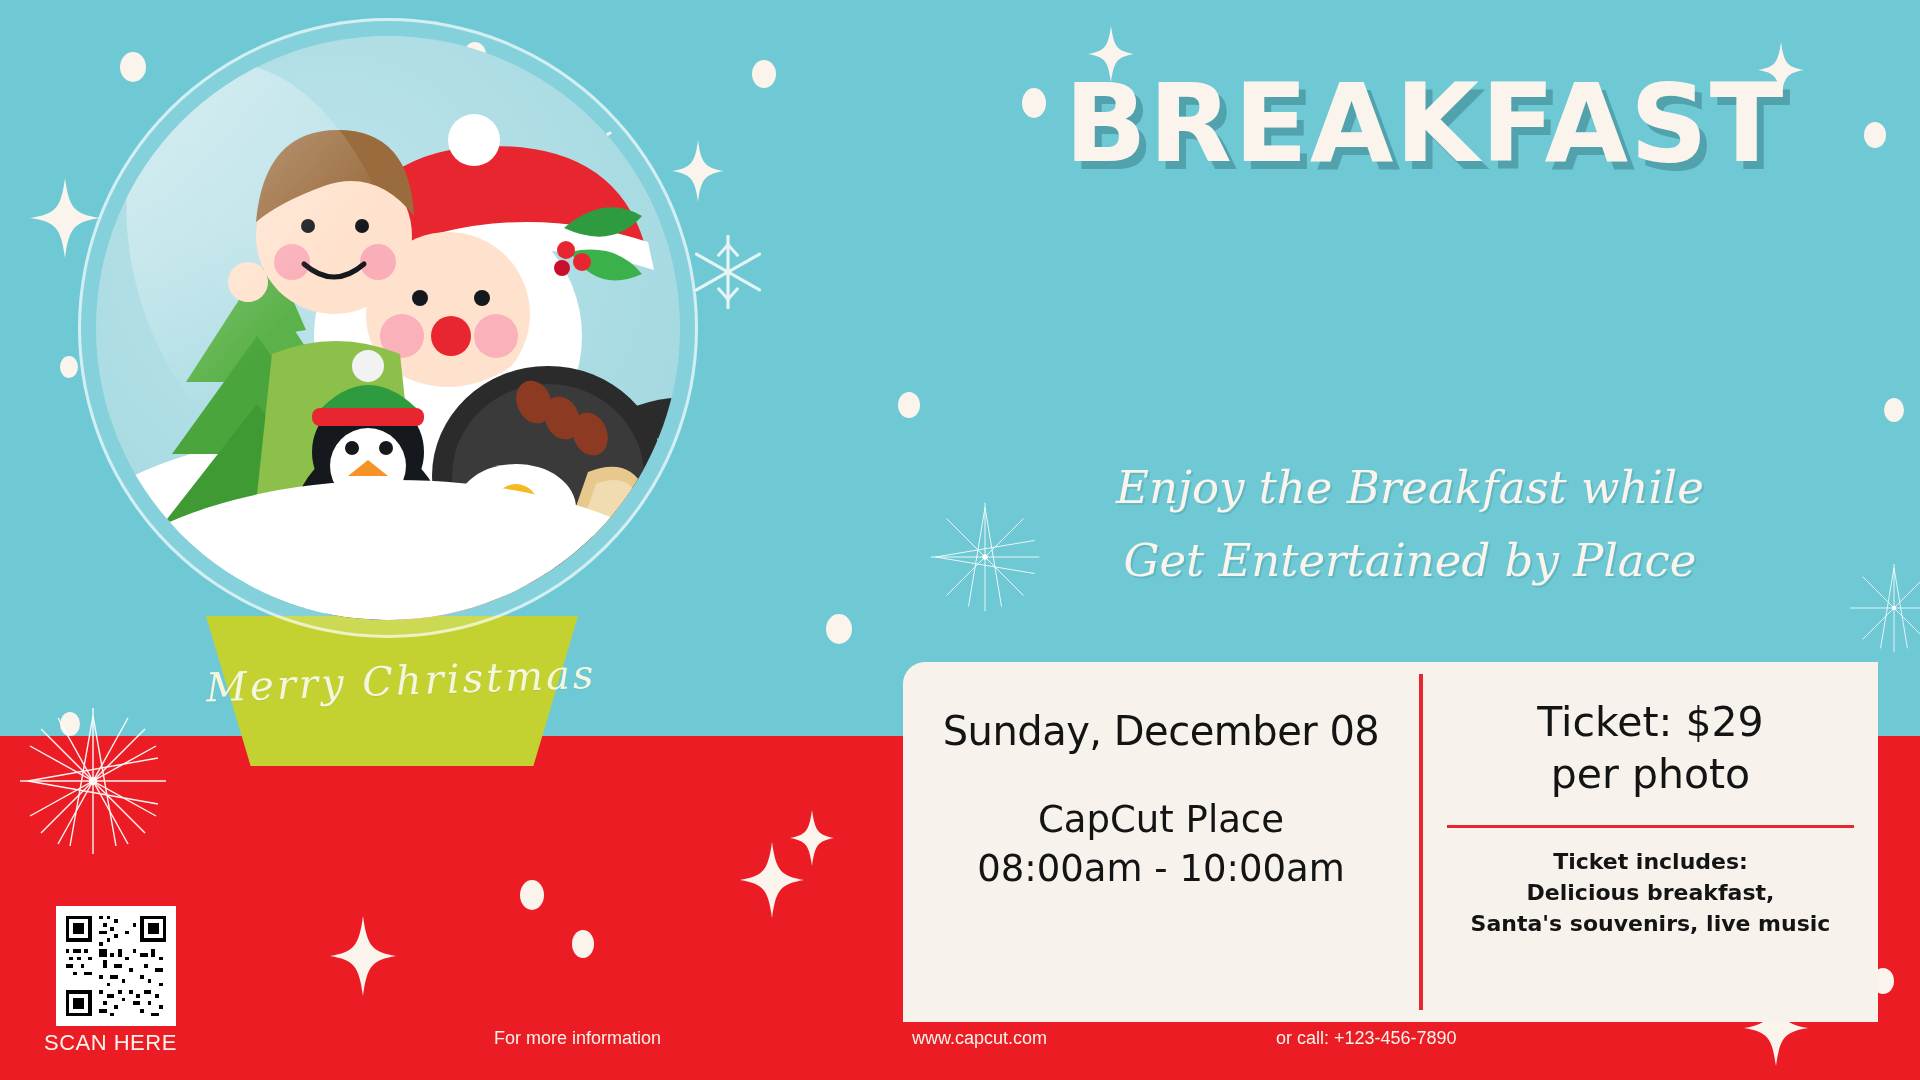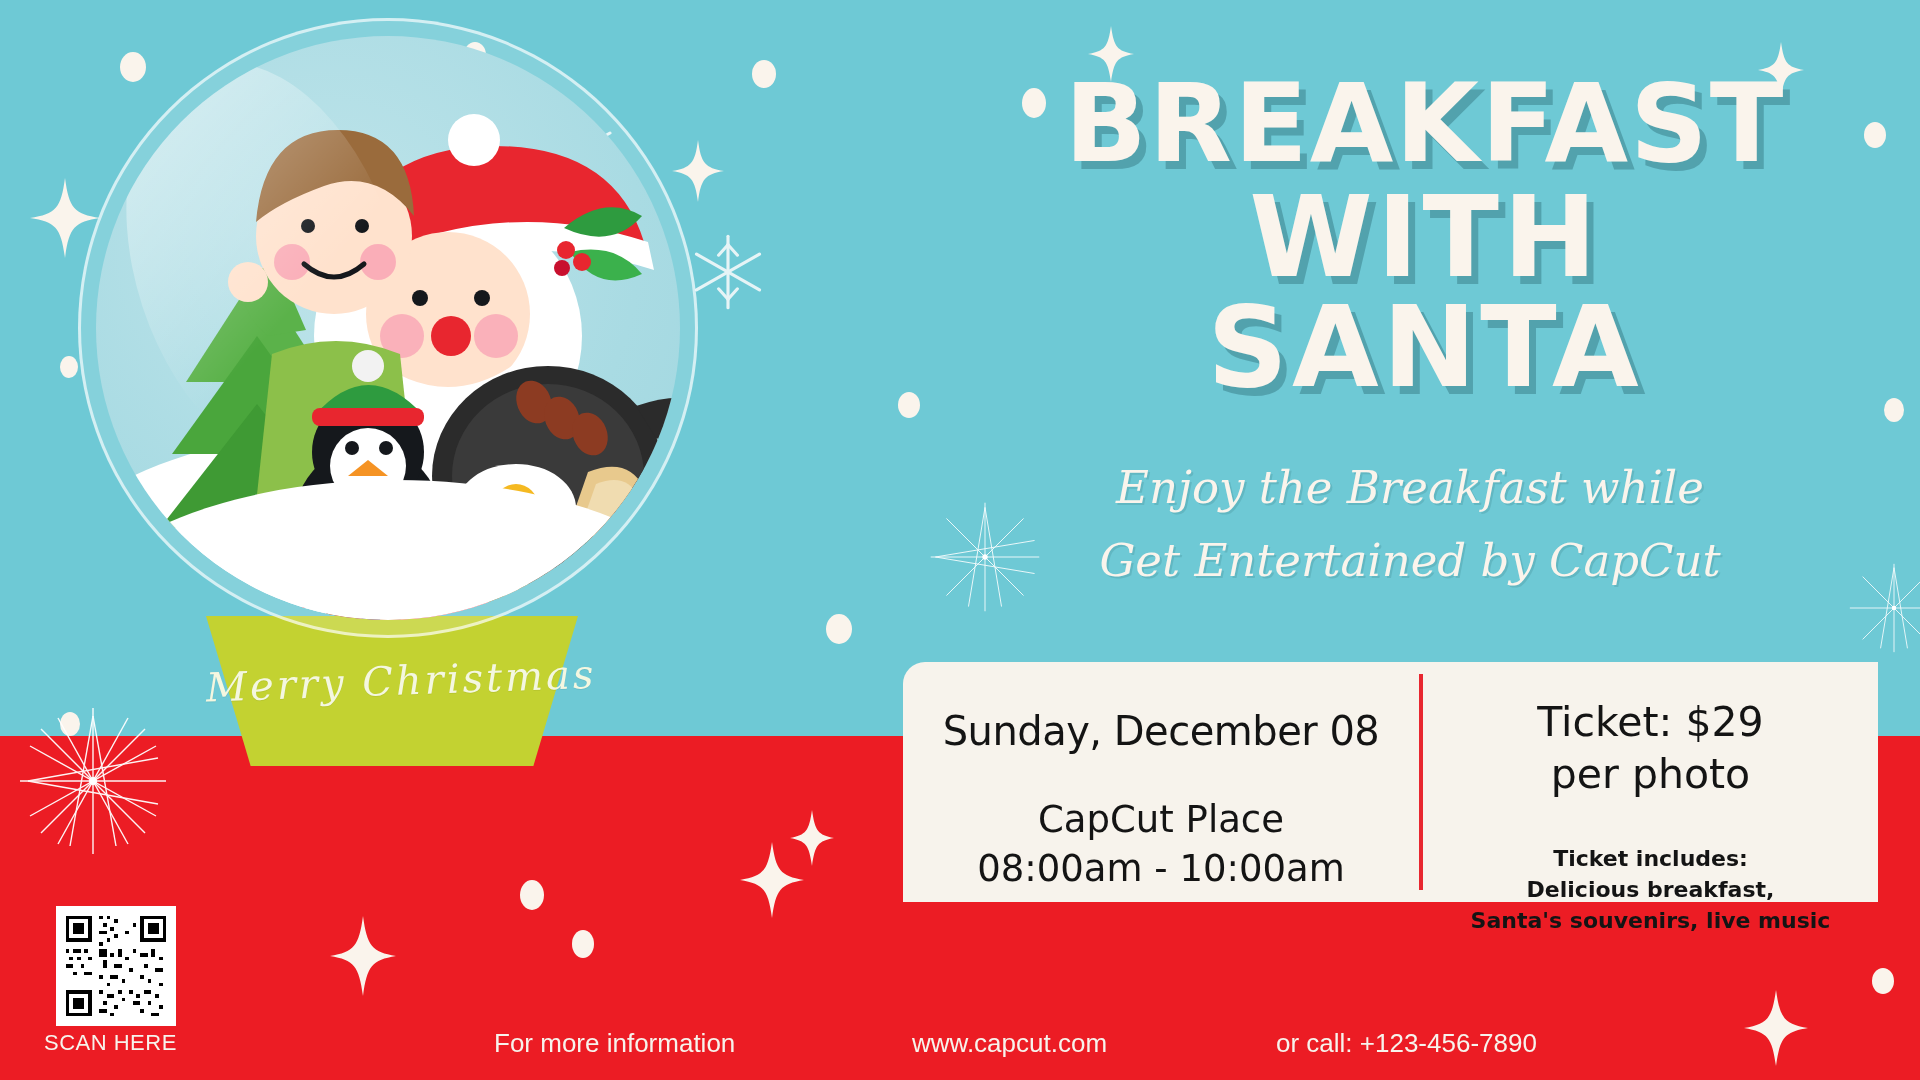--- a/index.html
+++ b/index.html
@@ -36,38 +36,38 @@
   .hl-line{font-family:"DejaVu Sans",sans-serif;font-weight:bold;color:#faf4ec;
       font-size:108px;line-height:0.98;letter-spacing:2px;
       text-shadow:7px 8px 0 rgba(60,130,140,0.55);}
   .hl-line.l2{font-size:112px;letter-spacing:4px;margin-top:6px;}
 
   .subline{position:absolute;left:1000px;top:452px;width:820px;text-align:center;
       font-family:"DejaVu Serif",serif;font-style:italic;color:#faf4ec;font-size:45px;line-height:1.62;
       text-shadow:2px 2px 0 rgba(60,130,140,0.25);}
 
   
-  .cards{position:absolute;left:903px;top:662px;width:975px;height:240px;background:#f7f3ec;
+  .cards{position:absolute;left:903px;top:662px;width:975px;height:360px;background:#f7f3ec;
       border-radius:22px 0 0 0;display:flex;}
   .card-left{width:516px;padding:46px 26px 0 26px;box-sizing:border-box;text-align:center;}
   .card-div{width:4px;background:#e8262f;margin:12px 0;}
   .card-right{flex:1;padding:34px 18px 0 18px;box-sizing:border-box;text-align:center;
       display:flex;flex-direction:column;border-radius:30px;}
   .date{font-family:"DejaVu Sans",sans-serif;color:#141414;font-size:40px;letter-spacing:-0.5px;}
   .venue{font-family:"DejaVu Sans",sans-serif;color:#141414;font-size:37px;line-height:1.32;margin-top:42px;}
   .price{font-family:"DejaVu Sans",sans-serif;color:#141414;font-size:41px;line-height:1.28;}
   .rule{height:3px;background:#e8262f;margin:24px 6px 18px 6px;}
   .includes{font-family:"DejaVu Sans",sans-serif;font-weight:bold;color:#141414;font-size:22px;line-height:1.42;}
 
   
   .qr{position:absolute;left:56px;top:906px;width:120px;height:120px;background:#ffffff;padding:6px;box-sizing:border-box;}
   .qr svg{display:block;}
   .scan{position:absolute;left:44px;top:1030px;color:#f7f3ec;font-size:22px;letter-spacing:0.5px;
       font-family:"Liberation Sans",sans-serif;}
-  .foot{position:absolute;top:1028px;color:#f7f3ec;font-size:26px;font-family:"Liberation Sans",sans-serif;}
+  .foot{position:absolute;top:1028px;color:#f7f3ec;font-size:18px;font-family:"Liberation Sans",sans-serif;}
   .foot.a{left:494px;}
   .foot.b{left:912px;}
   .foot.c{left:1276px;}
 </style>
 </head>
 <body>
 
 <div id="stage">
 
   <div class="band-teal"></div>
@@ -364,26 +364,25 @@
         </g>
       </svg>
 
       <div class="globe-snowfloor"></div>
       <div class="globe-gloss"></div>
     </div>
   </div>
 
   <div class="headline">
     <div class="hl-line l1">BREAKFAST</div>
-    <div class="hl-line l2">WITH SANTA</div>
   </div>
 
   <div class="subline">
     <div>Enjoy the Breakfast while</div>
-    <div>Get Entertained by CapCut</div>
+    <div>Get Entertained by Place</div>
   </div>
 
   <div class="cards">
 
     <div class="card-left">
       <div class="date">Sunday, December 08</div>
       <div class="venue">
         <div>CapCut Place</div>
         <div>08:00am - 10:00am</div>
       </div>

